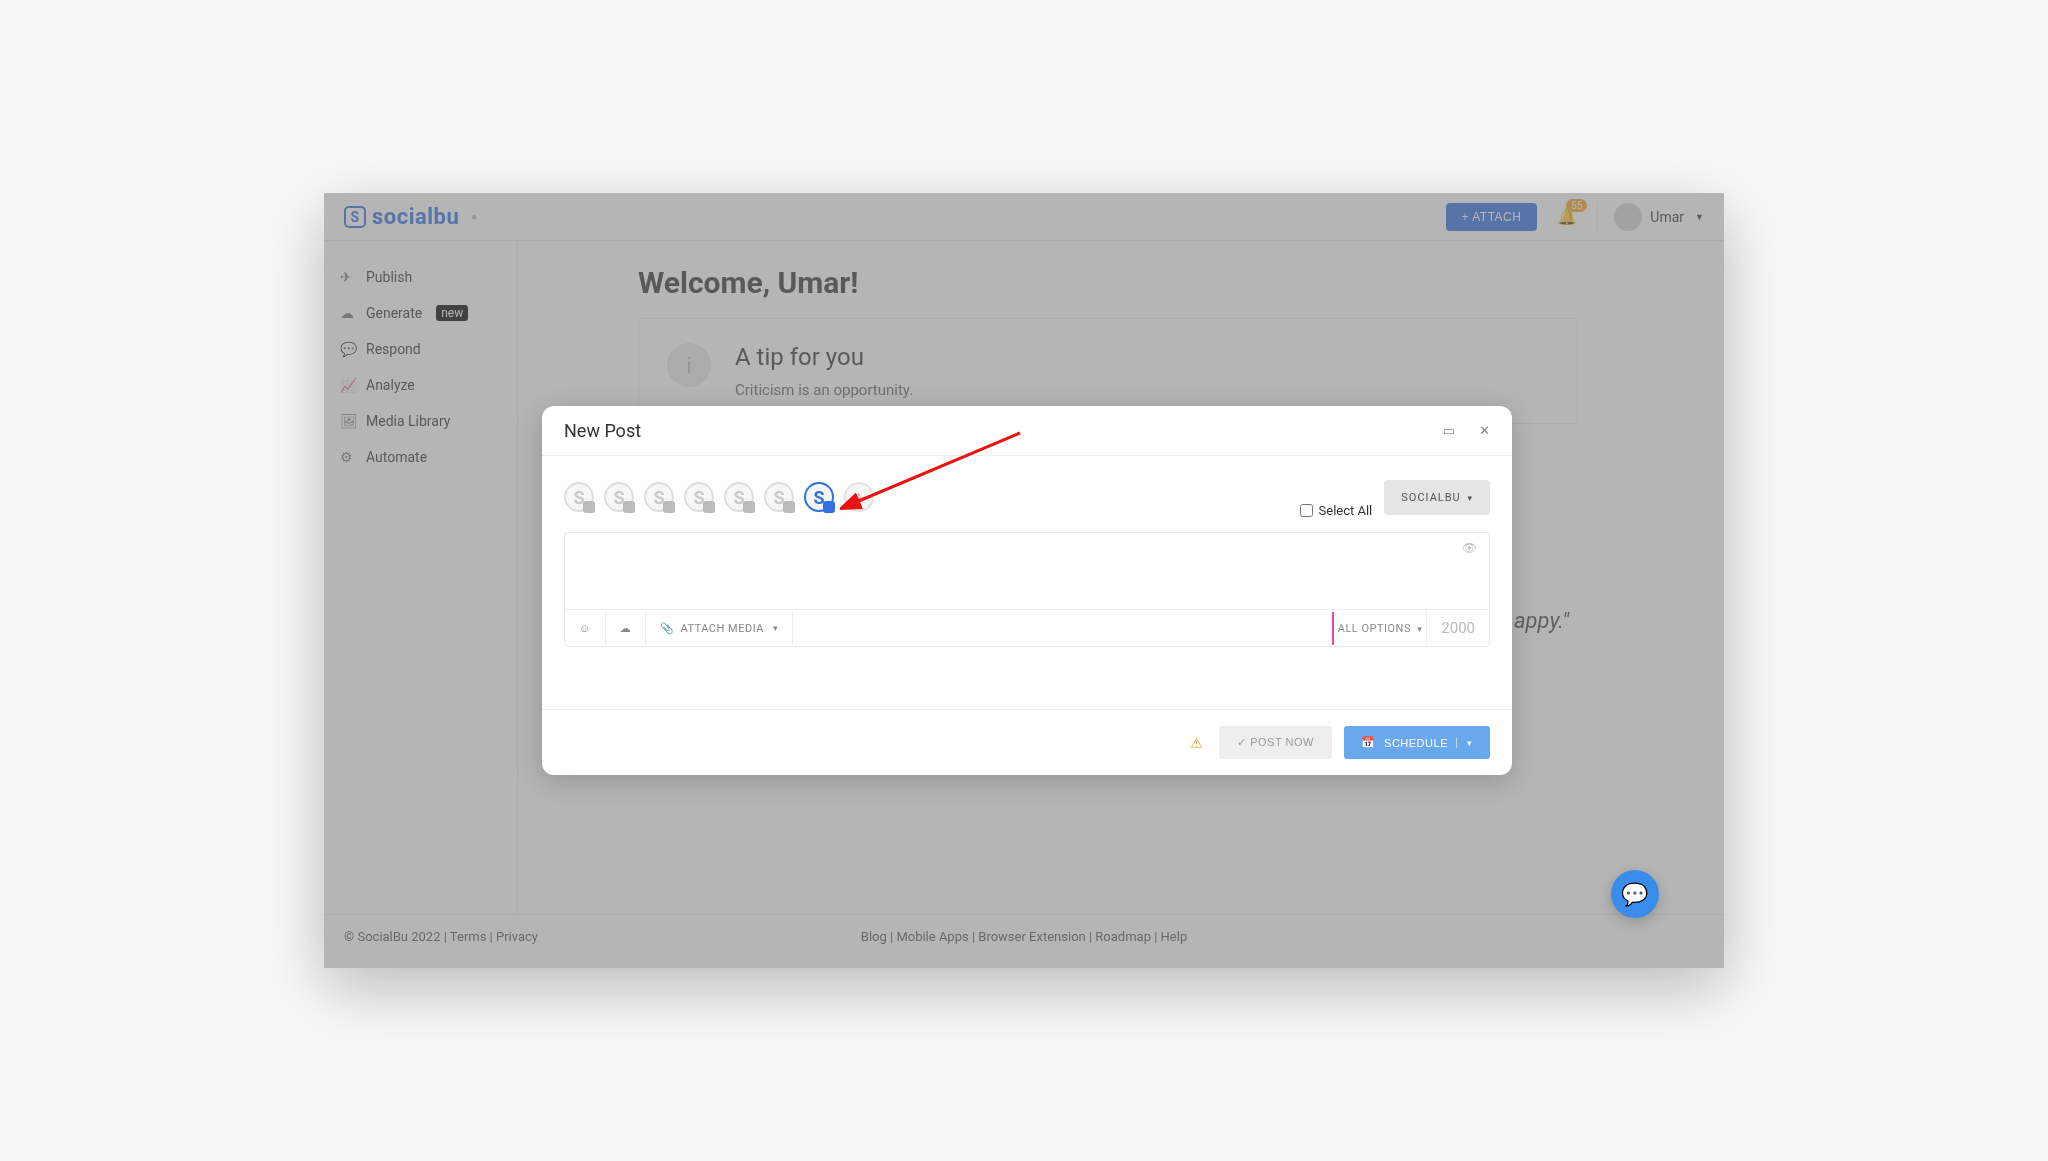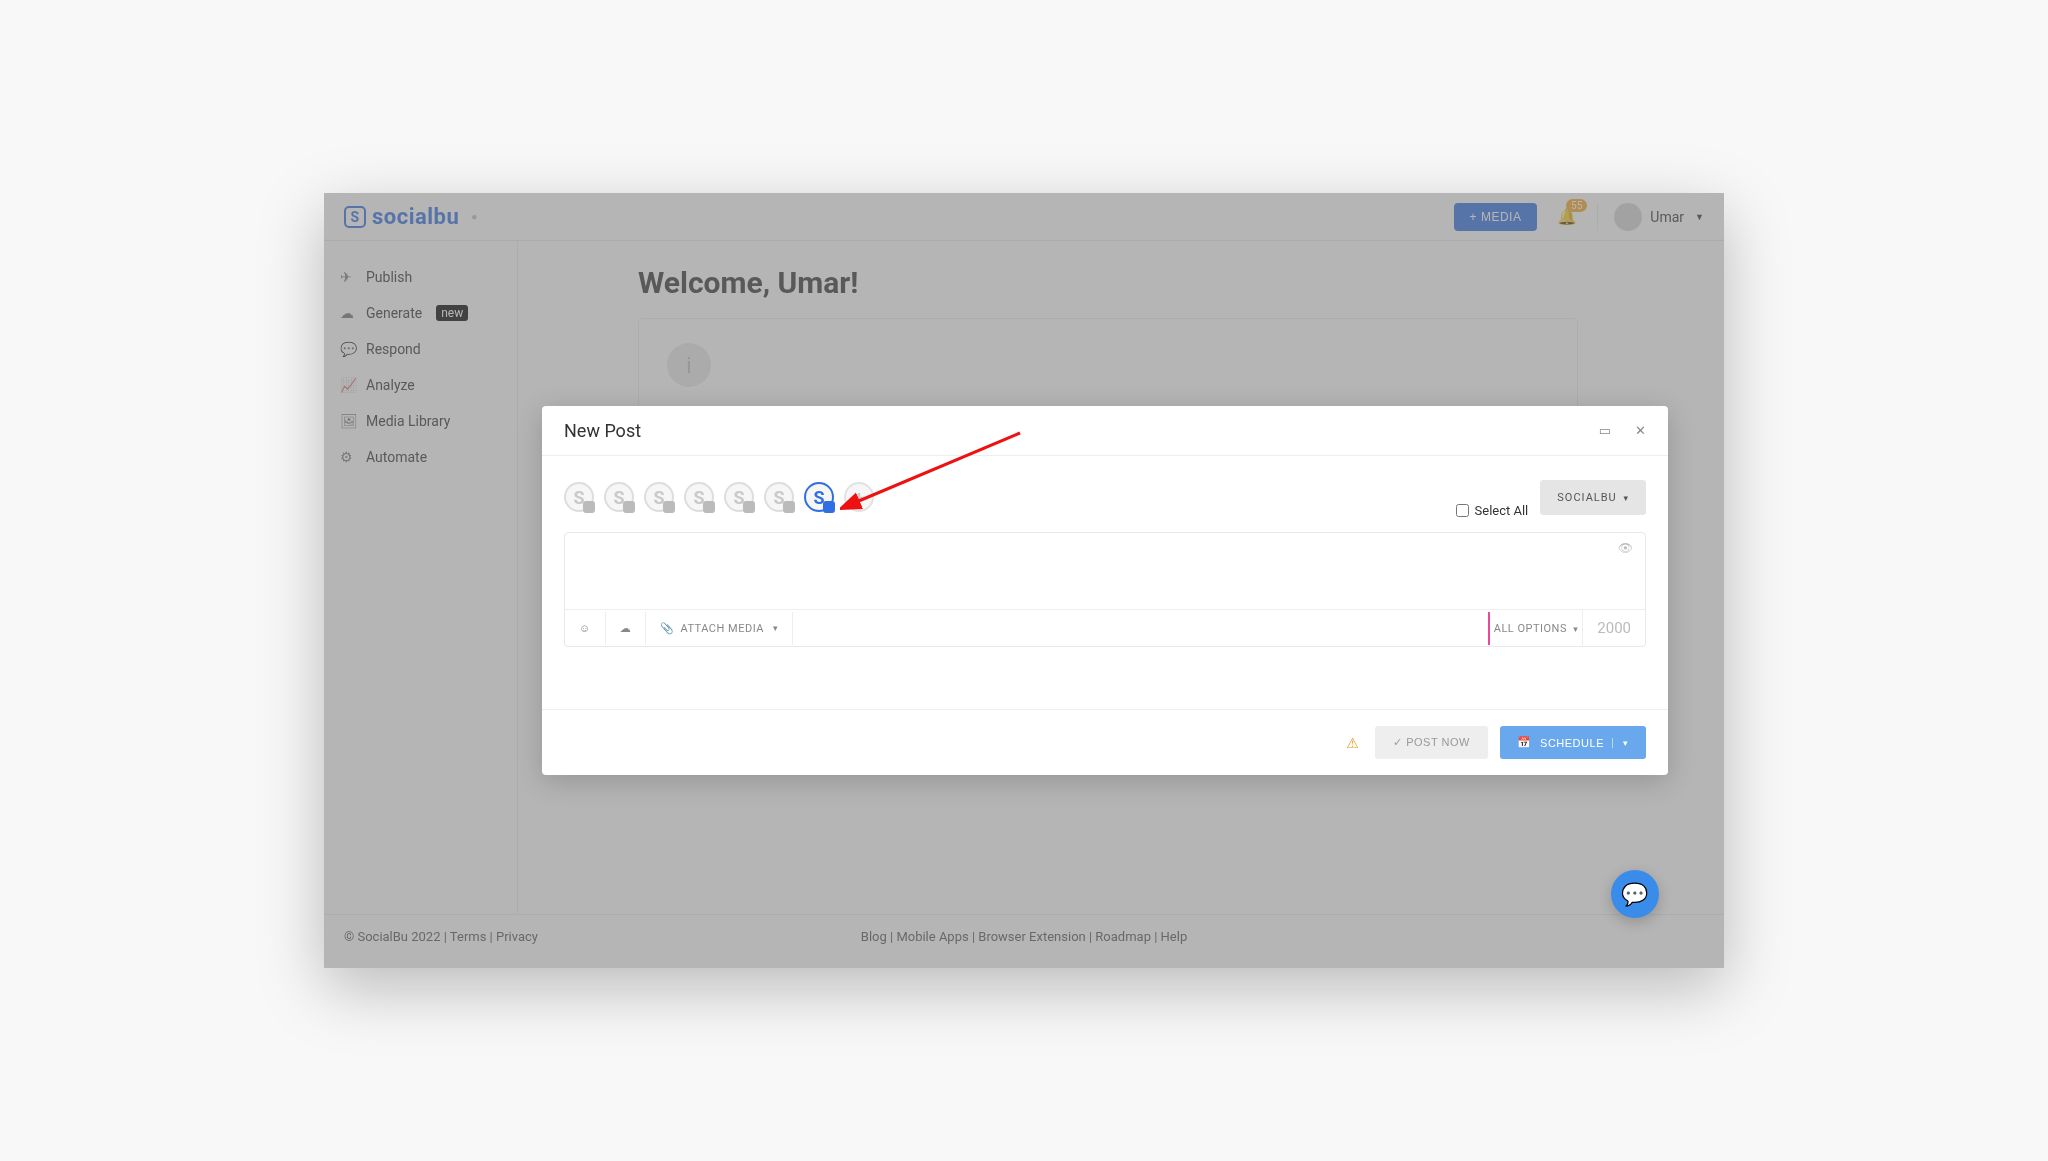--- a/index.html
+++ b/index.html
@@ -96,23 +96,23 @@
       height: 44px; border-top: 1px solid #eee;
       display: flex; align-items: center; justify-content: space-between;
       padding: 0 20px; font-size: 13px; color: #555;
       position: absolute; bottom: 10px; left:0; right:0; background:#fff;
     }
     .footer-center { position:absolute; left:50%; transform:translateX(-50%);}
     
     .modal {
       position: absolute;
       top: 213px; left: 218px;
-      width: 1126px;
+      width: 970px;
       background: #fff;
-      border-radius: 4px;
+      border-radius: 12px;
       z-index: 20;
       box-shadow: 0 6px 28px rgba(0,0,0,0.18);
     }
     .modal-header {
       display: flex; align-items: center; justify-content: space-between;
       padding: 14px 22px; border-bottom: 1px solid #eee;
     }
     .modal-title { font-size: 18px; color: #333; font-weight: 400;}
     .modal-header-icons { display:flex; gap: 24px; color:#888; font-size: 13px;}
     .modal-header-icons span { cursor:pointer; }
@@ -197,21 +197,21 @@
 
 <div class="frame">
 
   <div class="topbar">
     <div class="logo">
       <span class="logo-icon">S</span>
       <span>socialbu</span>
       <span style="color:#bbb;font-size:10px;margin-left:6px;">●</span>
     </div>
     <div class="topbar-right">
-      <button class="create-btn">+ MEDIA</button>
+      <button class="create-btn">+ ATTACH</button>
       <div class="bell">
         <span>🔔</span>
         <span class="badge">55</span>
       </div>
       <div class="userbox">
         <span class="avatar"></span>
         <span>Umar</span>
         <span class="caret">▼</span>
       </div>
     </div>
@@ -242,20 +242,24 @@
       </div>
       <div class="sidebar-item">
         <span class="icon">⚙</span>
         <span>Automate</span>
       </div>
     </div>
     <div class="main">
       <h1 class="welcome">Welcome, Umar!</h1>
       <div class="tipcard">
         <div class="tip-bulb">i</div>
+        <div>
+          <h2>A tip for you</h2>
+          <p>Criticism is an opportunity.</p>
+        </div>
       </div>
     </div>
   </div>
 
   <div class="hint-text">appy."</div>
 
   <div class="footer">
     <span>© SocialBu 2022 | Terms | Privacy</span>
     <span class="footer-center">Blog | Mobile Apps | Browser Extension | Roadmap | Help</span>
   </div>

